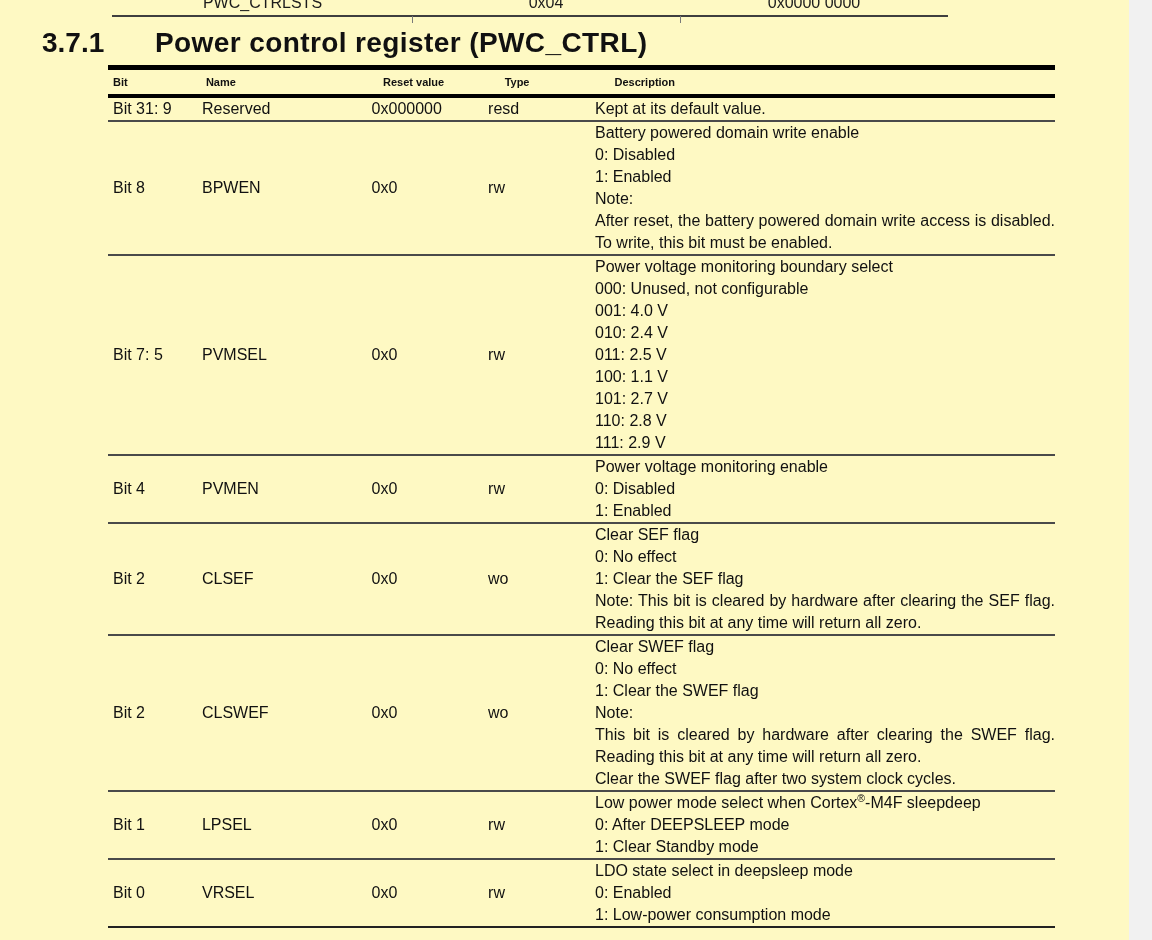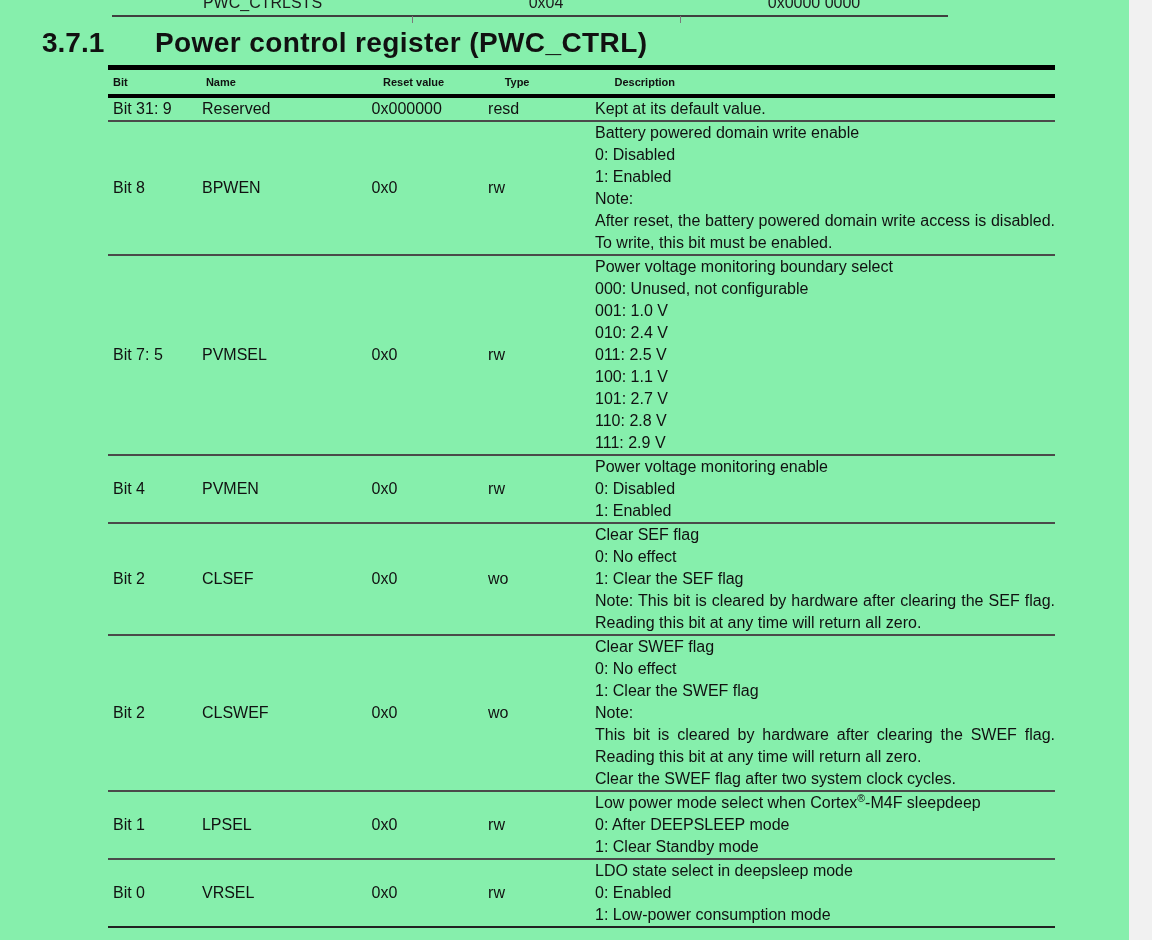--- a/index.html
+++ b/index.html
@@ -1,17 +1,17 @@
 <!DOCTYPE html>
 <html><head>
 <meta charset="utf-8">
 <style>
   html,body { margin:0; padding:0; background:#ffffff; }
   .page {
-    position:relative; width:1152px; height:940px; background:#86efac;
+    position:relative; width:1152px; height:940px; background:#fef9c3;
     font-family:"Liberation Sans","DejaVu Sans",sans-serif; color:#111;
     overflow:hidden;
   }
 
   
   .prev-row { position:absolute; left:113px; top:0; width:835px; height:14px; overflow:hidden; display:flex; }
   .prev-cell { text-align:center; overflow:hidden; }
   .prev-cell span { display:block; margin-top:-7px; font-size:16px; line-height:20px; color:#1c1c1c; }
   .pc1 { width:299px; } .pc2 { width:268px; } .pc3 { width:268px; }
   .prev-rule { position:absolute; left:112px; top:15px; width:836px; height:2px; background:#3f3f3f; }
@@ -127,21 +127,21 @@
           </div>
           <div class="col-reset vcenter">
             <span>0x0</span>
           </div>
           <div class="col-type vcenter">
             <span>rw</span>
           </div>
           <div class="col-desc">
             <div class="dline">Power voltage monitoring boundary select</div>
             <div class="dline">000: Unused, not configurable</div>
-            <div class="dline">001: 1.0 V</div>
+            <div class="dline">001: 4.0 V</div>
             <div class="dline">010: 2.4 V</div>
             <div class="dline">011: 2.5 V</div>
             <div class="dline">100: 1.1 V</div>
             <div class="dline">101: 2.7 V</div>
             <div class="dline">110: 2.8 V</div>
             <div class="dline">111: 2.9 V</div>
           </div>
         </div>
         <div class="trow">
           <div class="col-bit vcenter">

